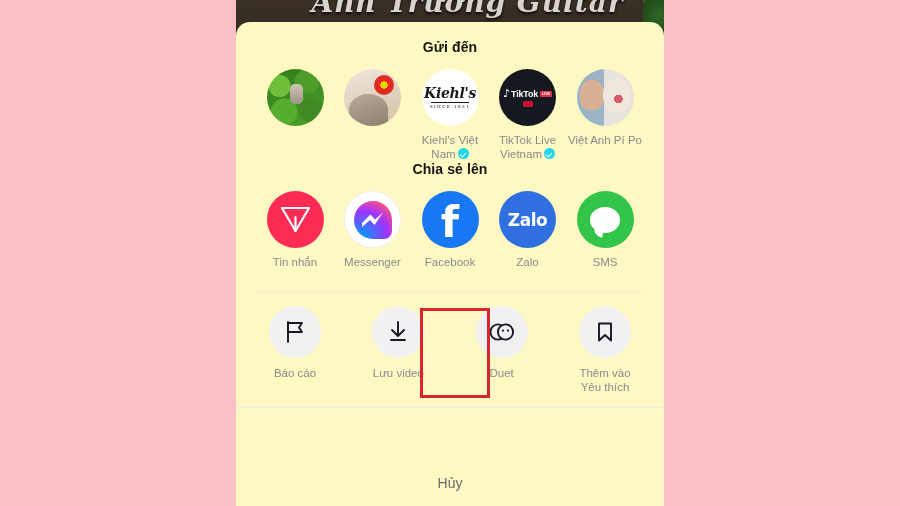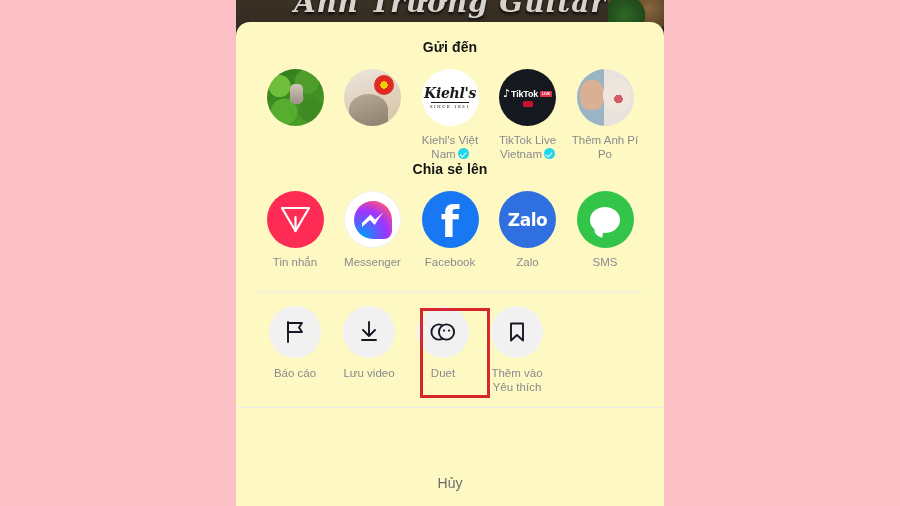--- a/index.html
+++ b/index.html
@@ -22,20 +22,21 @@
     background: #000;
   }
 
   
   #video-backdrop {
     position: absolute;
     left: 0; top: 0;
     width: 428px; height: 30px;
     background: linear-gradient(180deg,#3a3026 0%, #332b21 100%);
     overflow: hidden;
+    padding-left: 35px;
   }
   #video-thumb {
     position: absolute;
     right: 0; top: -6px;
     width: 56px; height: 36px;
     background:
       radial-gradient(circle at 30% 60%, #2f6b27 0%, #1f4a1a 45%, transparent 46%),
       radial-gradient(circle at 72% 40%, #8d6a3f 0%, #5a4226 50%, transparent 51%),
       linear-gradient(180deg,#6b5a3c,#30271c);
     opacity: .95;
@@ -254,21 +255,21 @@
 
   
   .divider-inset {
     height:1px; background:#ececec;
     margin: 0 22px;
   }
   .divider-full { height:1px; background:#ececec; }
 
   
   #action-row {
-    display:flex; justify-content:flex-start;
+    display:flex; justify-content:space-between;
     padding: 0 22px; box-sizing:border-box; width:428px;
   }
   .action {
     width:74px; display:flex; flex-direction:column; align-items:center;
   }
   .action .icon-circle {
     width:52px; height:52px; border-radius:50%;
     background:#f1f1f2;
     display:flex; align-items:center; justify-content:center;
     flex:none;
@@ -344,21 +345,21 @@
             <span class="tt-word">TikTok</span>
             <span class="tt-live">LIVE</span>
           </div>
           <div class="tt-badge"></div>
         </div>
         <div class="label"><span>TikTok Live Vietnam</span><span class="verified"></span></div>
       </div>
 
       <div class="target">
         <div class="circle av-person"></div>
-        <div class="label">Thêm Anh Pí Po</div>
+        <div class="label">Việt Anh Pí Po</div>
       </div>
 
     </div>
 
     <div class="section-title" style="">Chia sẻ lên</div>
 
     <div class="target-row" style="margin-top:14px;">
 
       <div class="target">
         <div class="app-circle app-msg">

